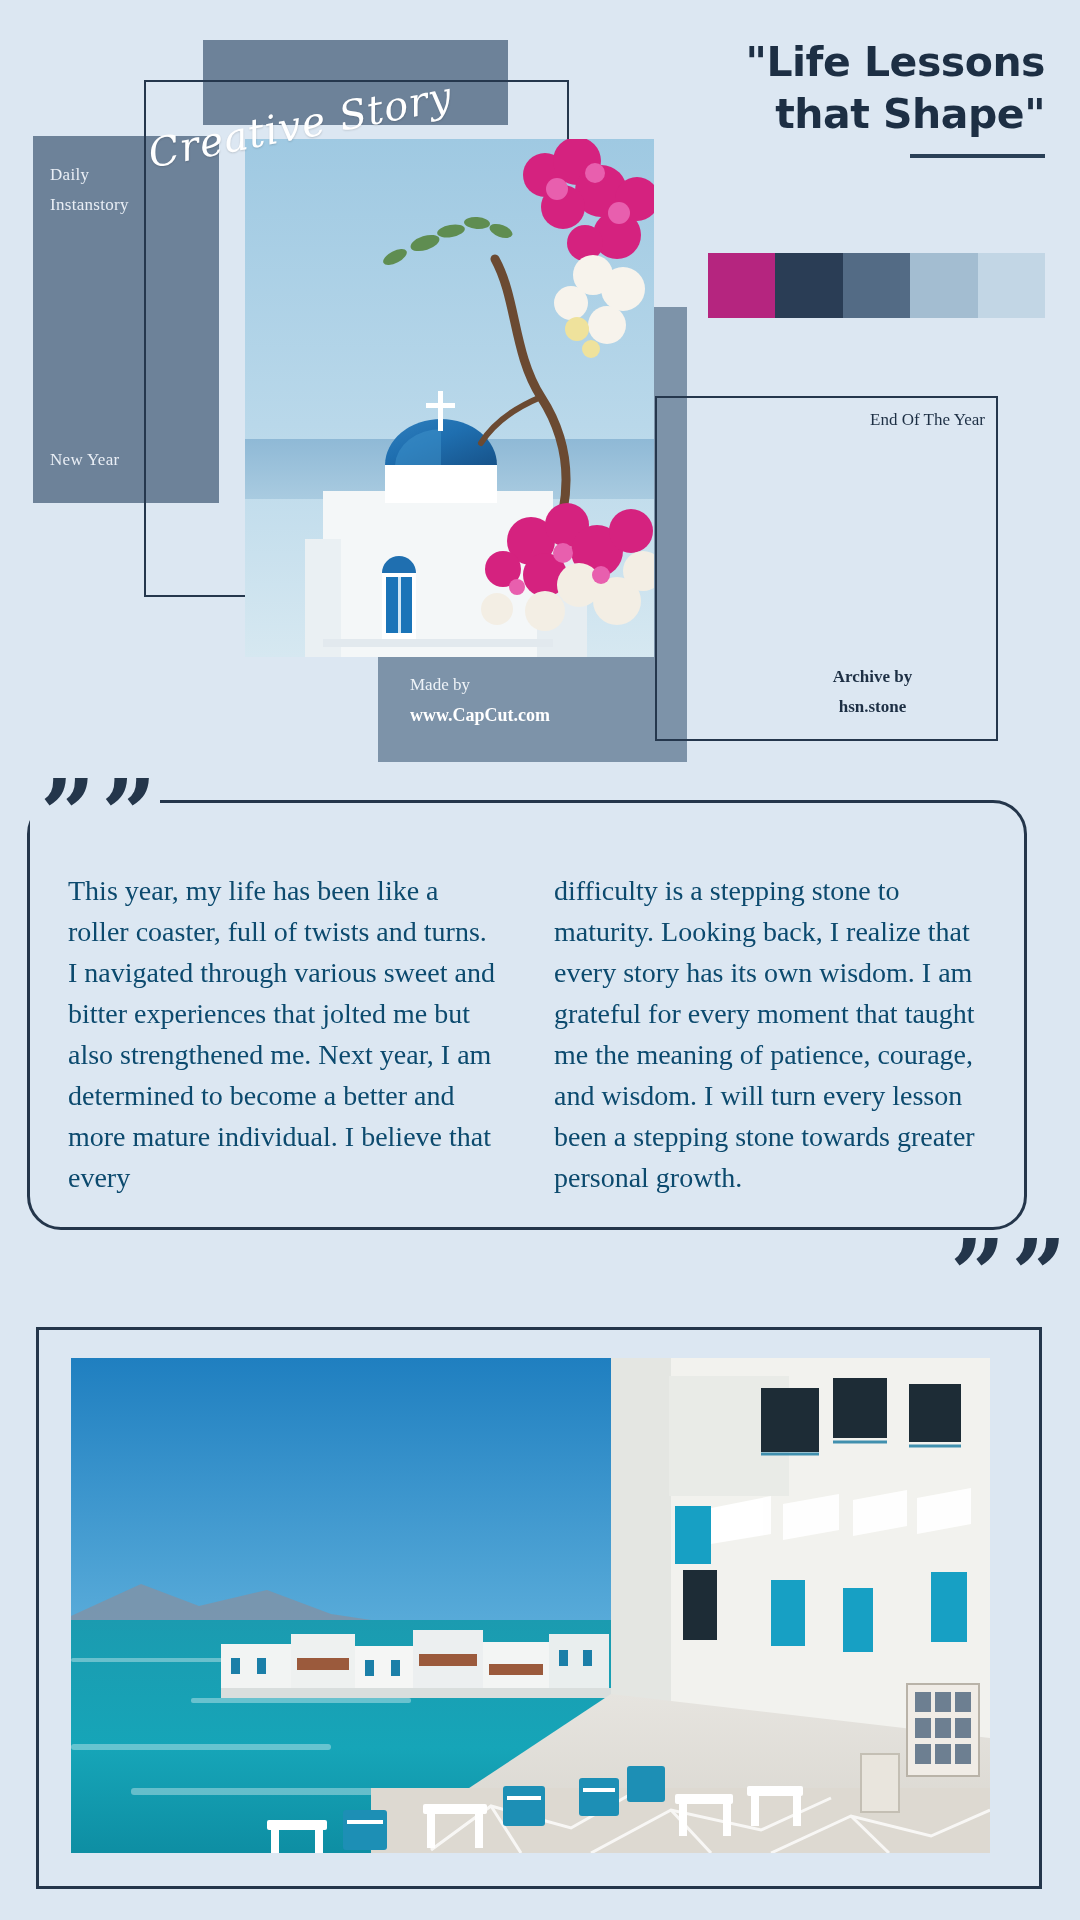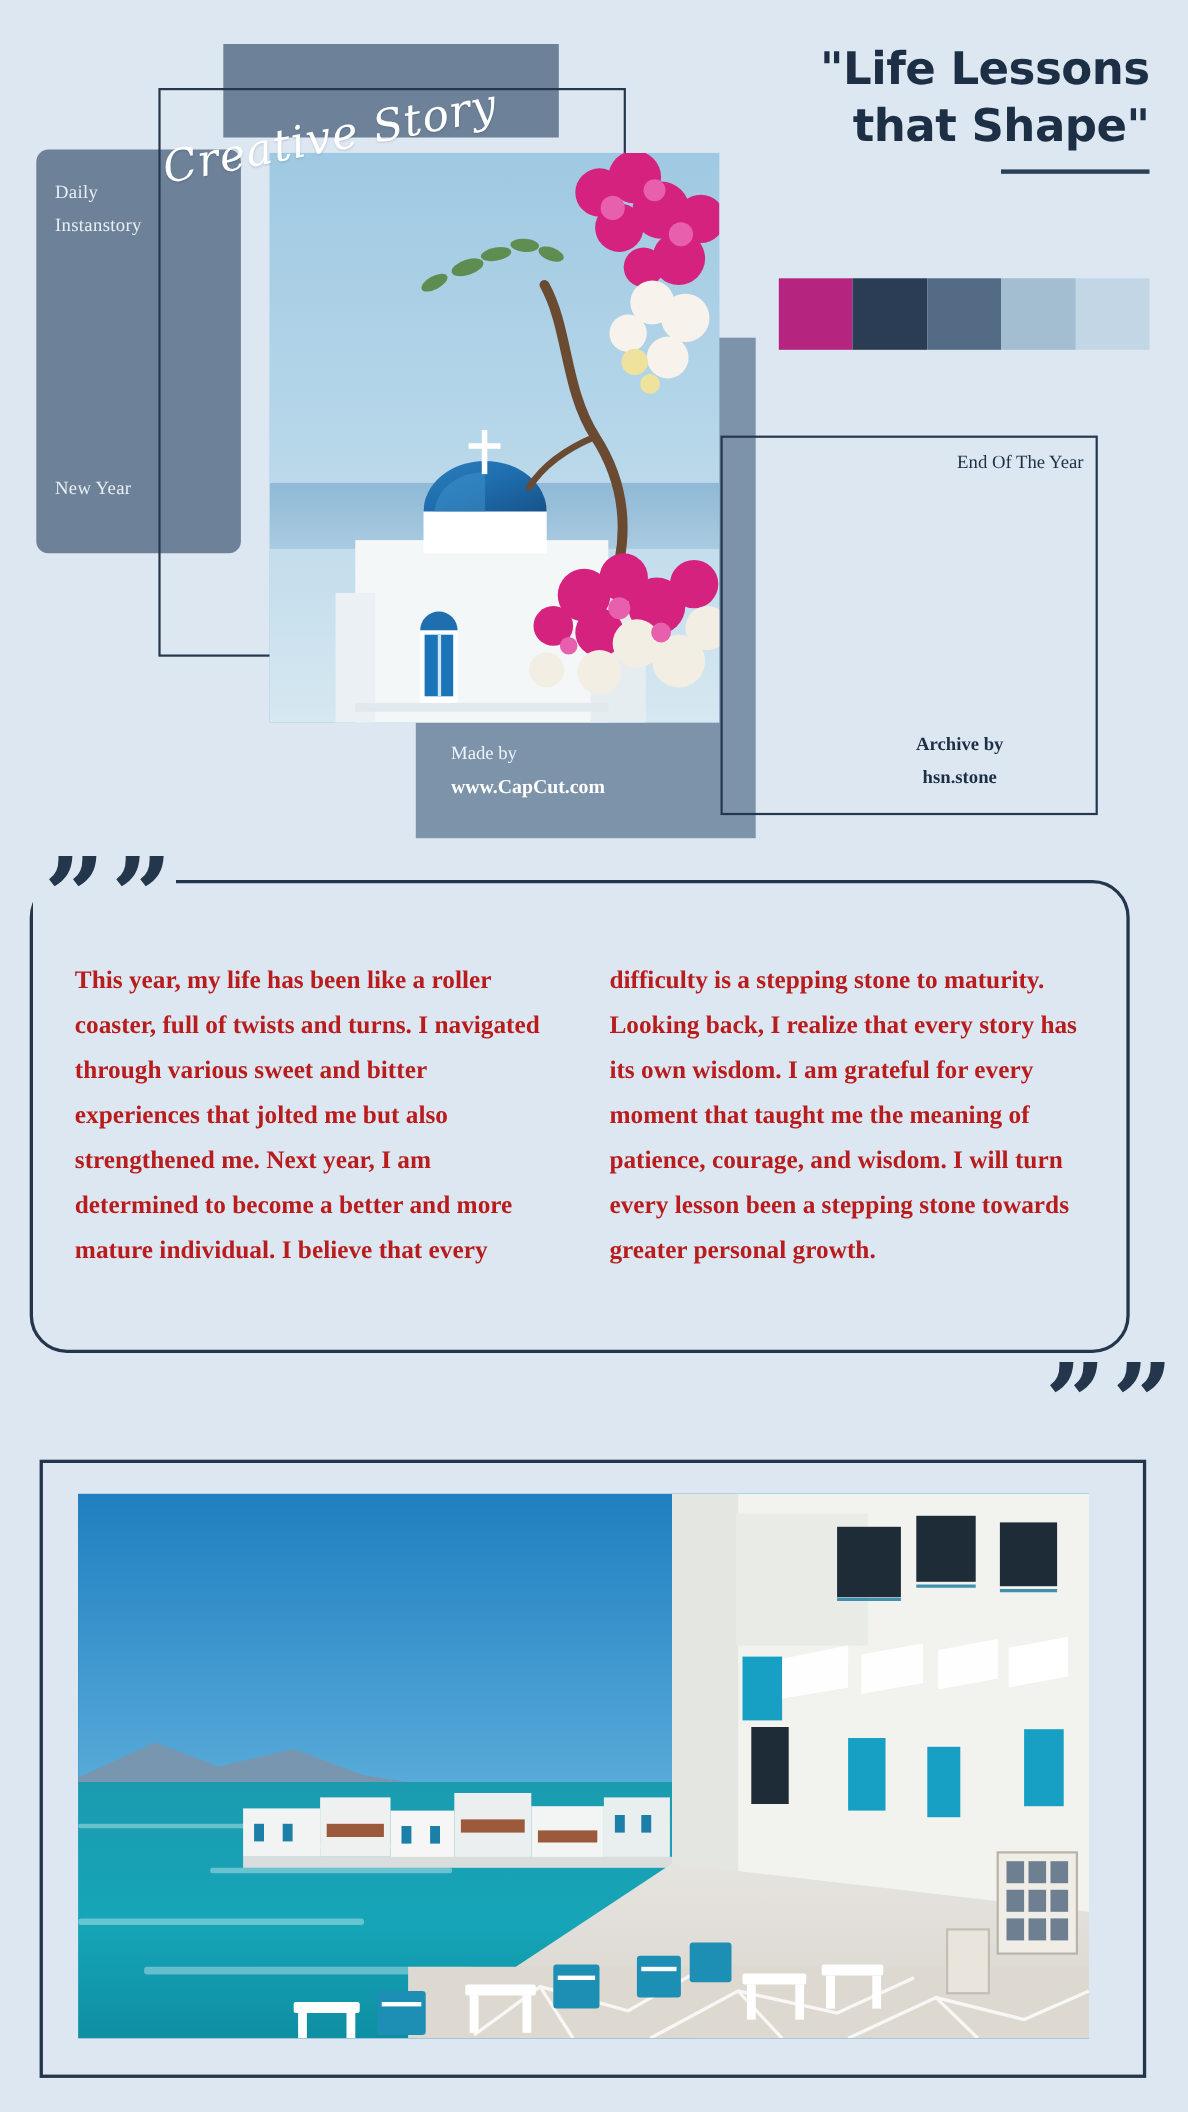--- a/index.html
+++ b/index.html
@@ -18,32 +18,31 @@
   }
 
   
   .collage { position: absolute; left: 0; top: 0; width: 1080px; height: 770px; }
 
   .slate-block-1 {
     position: absolute;
     left: 33px; top: 136px;
     width: 186px; height: 367px;
     background: #6d8299;
-    border-radius: 11px;
   }
   .slate-block-1 .lbl {
     position: absolute;
     left: 17px;
     color: #e9eef5;
     font-size: 17px;
     line-height: 30px;
     letter-spacing: .3px;
   }
   .slate-block-1 .lbl.top { top: 24px; width: 120px; }
-  .slate-block-1 .lbl.bottom { bottom: 44px; width: 120px; }
+  .slate-block-1 .lbl.bottom { bottom: 28px; width: 120px; }
 
   .slate-block-2 {
     position: absolute;
     left: 203px; top: 40px;
     width: 305px; height: 85px;
     background: #6d8299;
   }
   .slate-block-3 {
     position: absolute;
     left: 378px; top: 307px;
@@ -170,25 +169,24 @@
     width: 140px; height: 70px; background: #dce7f2;
   }
   .quote-cols {
     position: absolute;
     left: 68px; top: 100px;
     width: 930px;
     display: flex;
     gap: 56px;
   }
   .quote-cols p {
-    color: #b91c1c;
-    font-size: 23px;
+    color: #0c4a6e;
+    font-size: 28px;
     line-height: 41px;
     width: 430px;
-    font-weight: bold;
   }
 
   
   .bottom-frame {
     position: absolute;
     left: 36px; top: 1327px;
     width: 1006px; height: 562px;
     border: 3px solid #24364b;
   }
   .photo-bottom {

